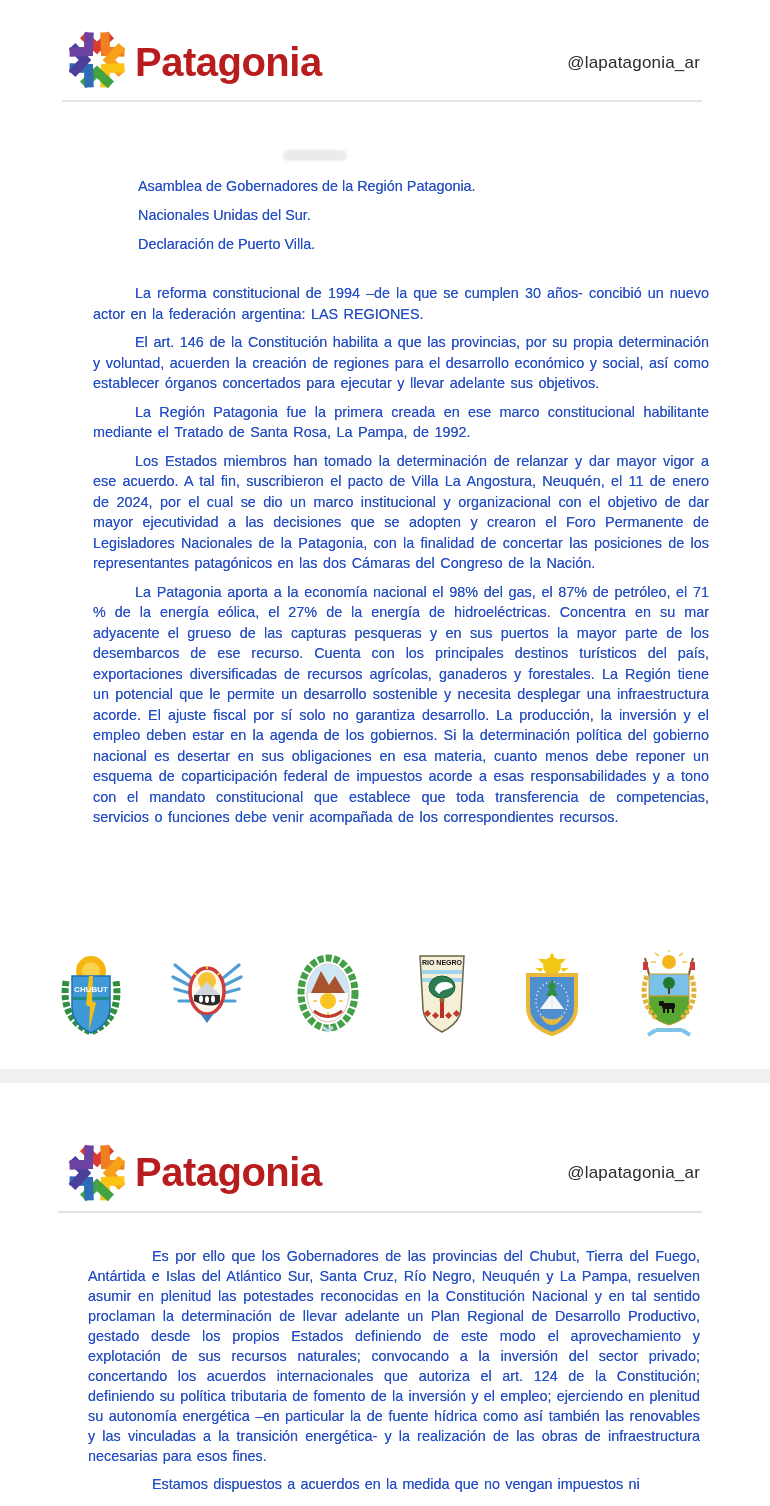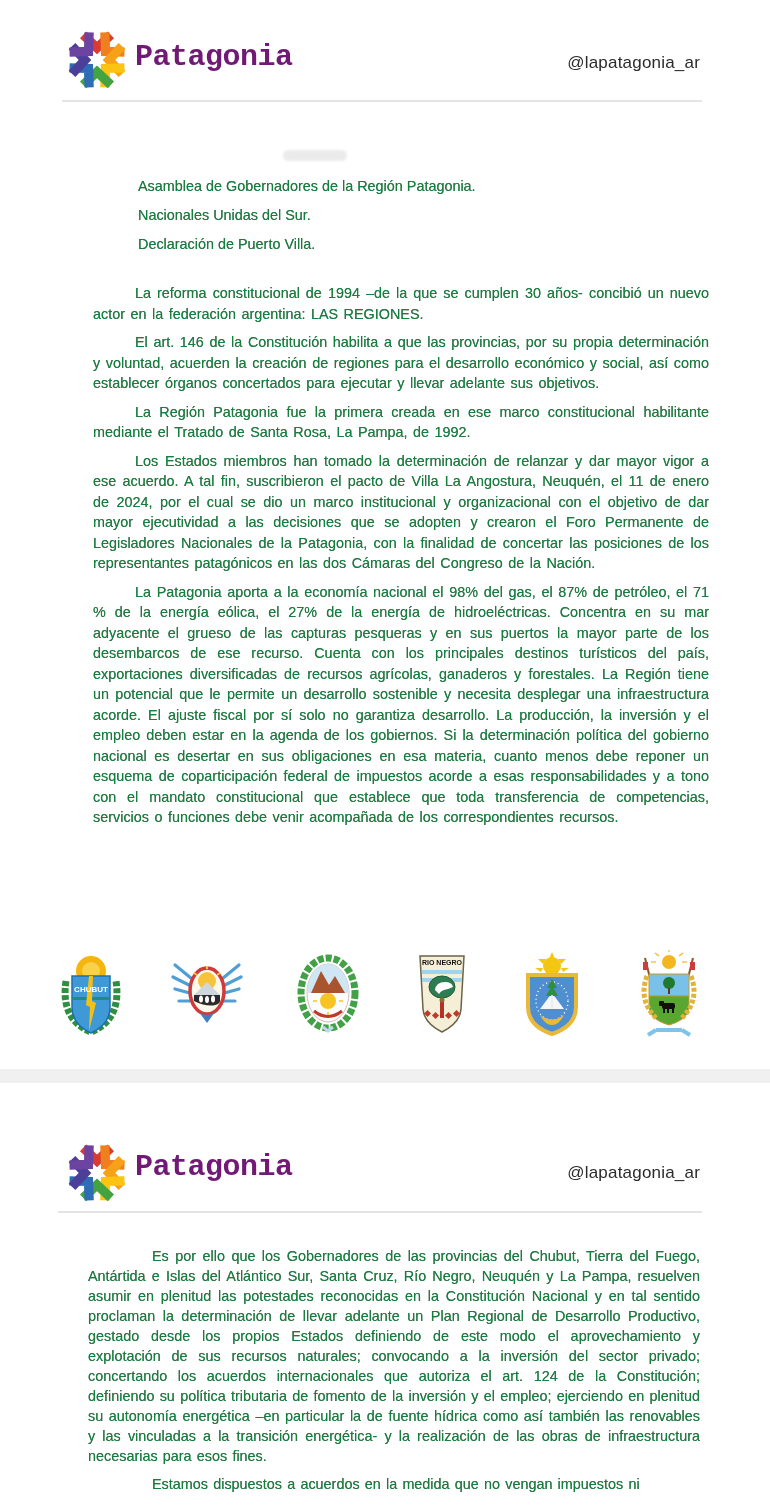--- a/index.html
+++ b/index.html
@@ -1,24 +1,24 @@
 <!DOCTYPE html>
 <html><head>
 <meta charset="utf-8">
 <style>
   html,body{margin:0;padding:0;background:#ffffff;}
   body{width:770px;height:1506px;position:relative;overflow:hidden;
        font-family:"Liberation Sans","DejaVu Sans",sans-serif;}
   .abs{position:absolute;}
   
-  .brand-name{font-size:30px;font-weight:700;color:#701a75;letter-spacing:-0.5px;font-family:Liberation Mono, monospace;}
+  .brand-name{font-size:40px;font-weight:700;color:#b91c1c;letter-spacing:-0.5px;}
   .handle{font-size:17px;color:#2b2b2b;letter-spacing:0.2px;}
   .hdr-divider{height:2px;background:#e4e4e4;}
   
-  .letter{color:#15803d;font-size:14.4px;text-align:justify;
+  .letter{color:#1d4ed8;font-size:14.4px;text-align:justify;
           text-shadow:0 0 .45px rgba(20,20,20,.55);}
   .letter .t-line{line-height:29px;margin-left:45px;text-align:left;}
   .letter p{margin:0 0 8px 0;line-height:20.5px;text-indent:42px;word-spacing:1.5px;}
   .letter.pg2 p{line-height:20px;text-indent:64px;word-spacing:1.2px;}
   .letter .titles{margin-bottom:24px;}
   .smudge{width:64px;height:11px;background:#e7e7e7;border-radius:5px;filter:blur(1px);opacity:.8;}
   
   .emblems{left:58px;top:950px;width:648px;height:88px;display:flex;
            justify-content:space-between;align-items:center;}
   .emblems svg{display:block;}

